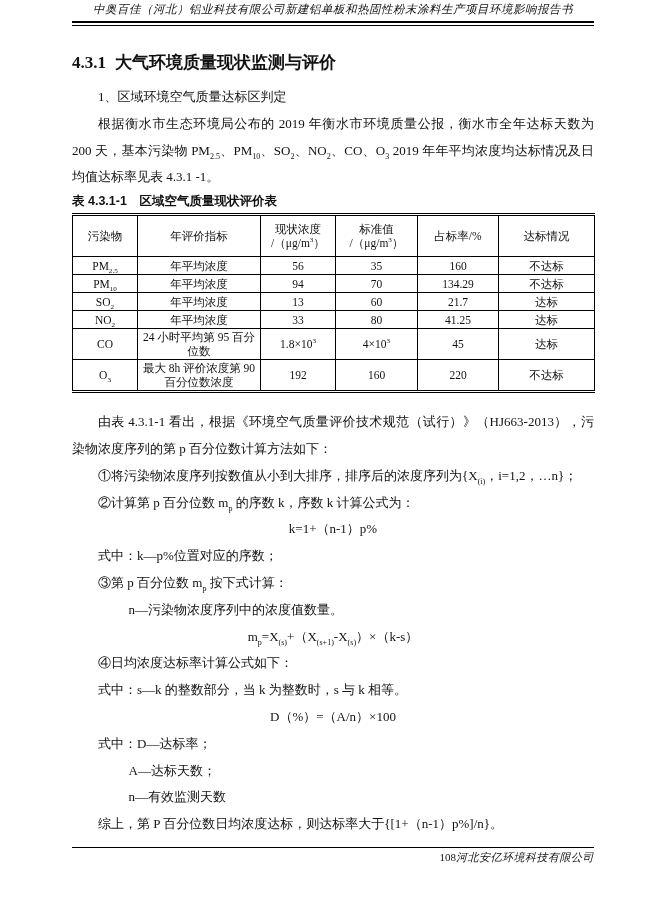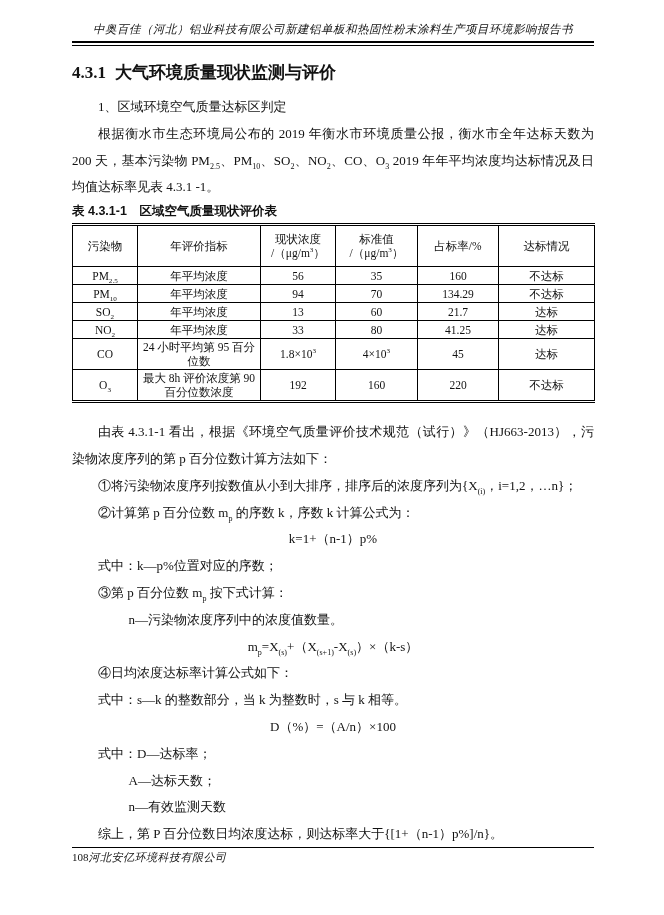--- a/index.html
+++ b/index.html
@@ -4,27 +4,27 @@
 <style>
   html,body { margin:0; padding:0; background:#fff; }
   .page {
     position:relative; width:664px; height:915px; background:#ffffff;
     font-family:"Liberation Serif","DejaVu Serif",serif; color:#121212;
     overflow:hidden; margin:0 auto;
   }
   .content { padding:0 70px 0 72px; }
 
   .header-title {
-    padding-top:22px; text-align:center; font-size:11.5px; line-height:15px;
+    padding-top:2px; text-align:center; font-size:11.5px; line-height:15px;
     font-style:italic; letter-spacing:0.5px;
   }
   .header-rule { margin-top:4px; height:2px; border-top:2px solid #000; border-bottom:1px solid #000; }
 
   .section-heading {
-    margin:14px 0 0 0; font-size:17px; font-weight:bold; line-height:26px;
+    margin:24px 0 0 0; font-size:17px; font-weight:bold; line-height:26px;
     font-family:"Liberation Sans","DejaVu Sans",sans-serif;
   }
   .section-heading .num { font-family:"Liberation Serif","DejaVu Serif",serif; margin-right:9px; }
 
   .para { font-size:13px; line-height:26.8px; margin:0; text-align:justify;font-family:Liberation Serif, serif; }
   .mt { margin-top:8px; }
   .indent { text-indent:2em; }
   .indent-deep { text-indent:4.35em; }
   .formula { text-align:center; text-indent:0; }
 
@@ -43,21 +43,21 @@
     white-space:pre-line; overflow:hidden;
   }
   table.air thead tr { height:42px; }
   tr.r-normal { height:18px; }
   tr.r-tall { height:31px; }
 
   sub, sup { font-size:0.62em; line-height:0; }
 
   .footer { position:absolute; left:72px; right:70px; top:847px; }
   .footer-rule { border-top:1.5px solid #000; height:0; }
-  .footer-row { display:flex; justify-content:flex-start; padding-top:2px; font-size:11px; line-height:14px; }
+  .footer-row { display:flex; justify-content:flex-end; padding-top:2px; font-size:11px; line-height:14px; }
   .company { font-style:italic; letter-spacing:0.5px; }
 </style>
 </head>
 <body>
 
 <div class="page">
   <div class="content">
 
     <div class="header-title">中奥百佳（河北）铝业科技有限公司新建铝单板和热固性粉末涂料生产项目环境影响报告书</div>
     <div class="header-rule"></div>

